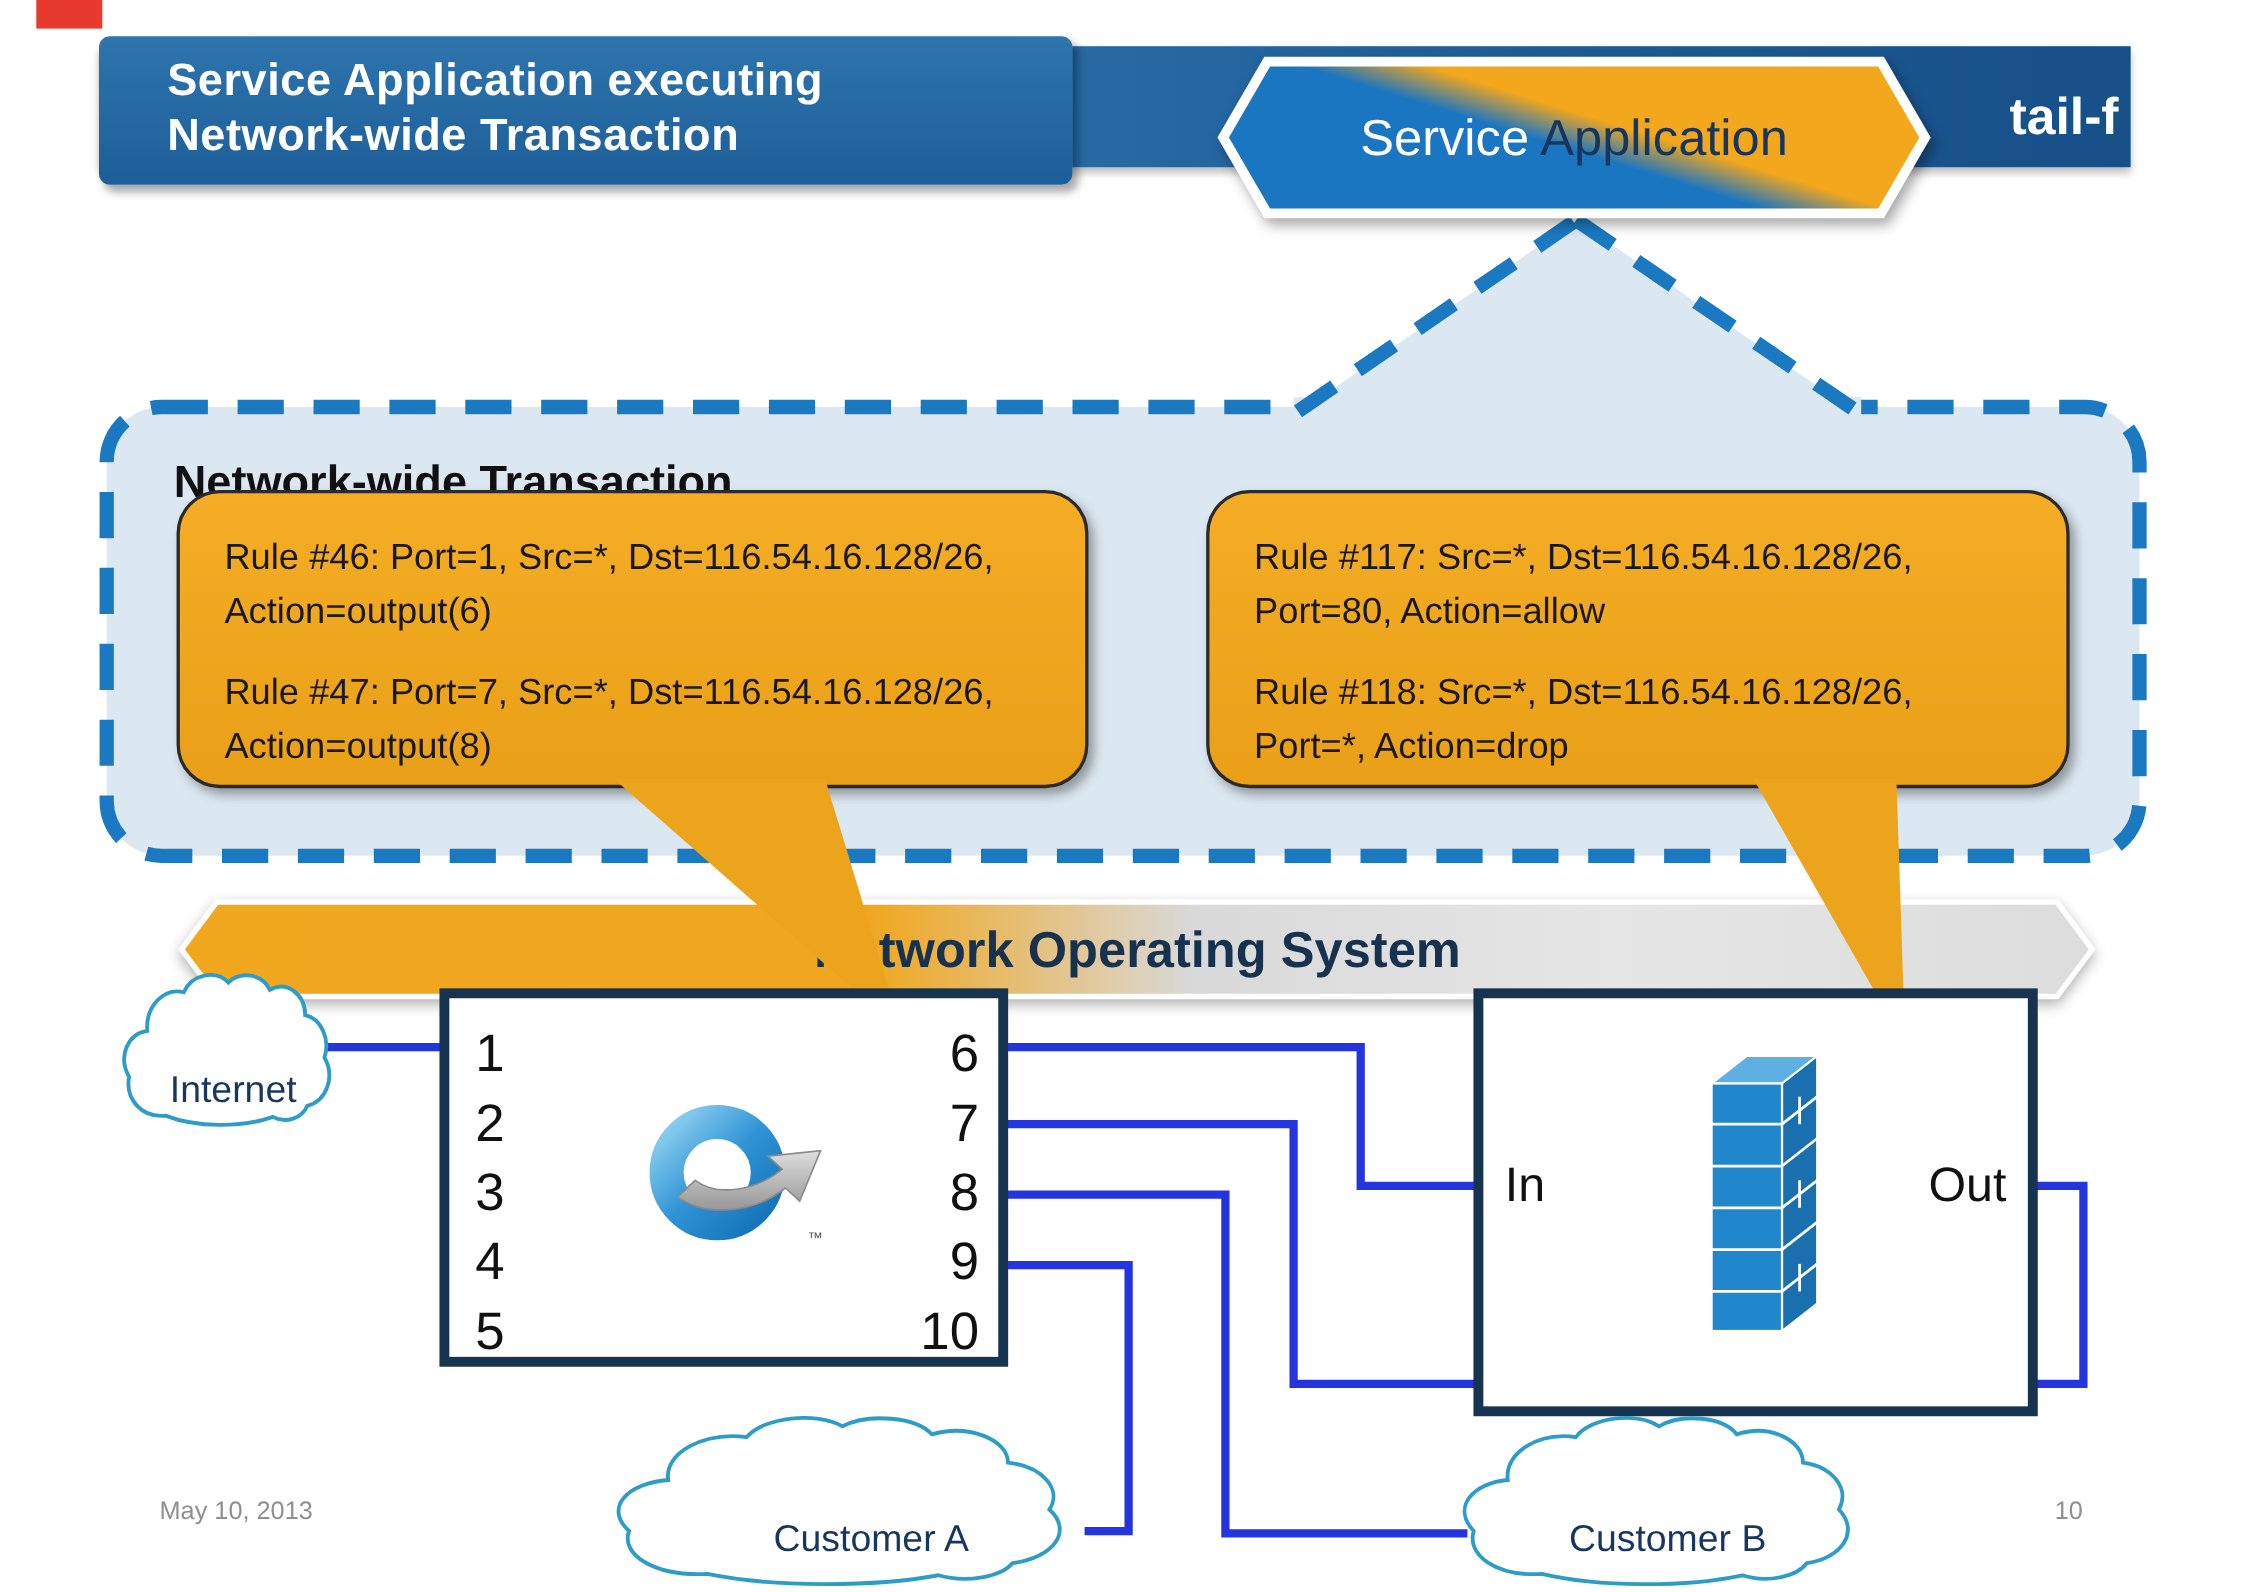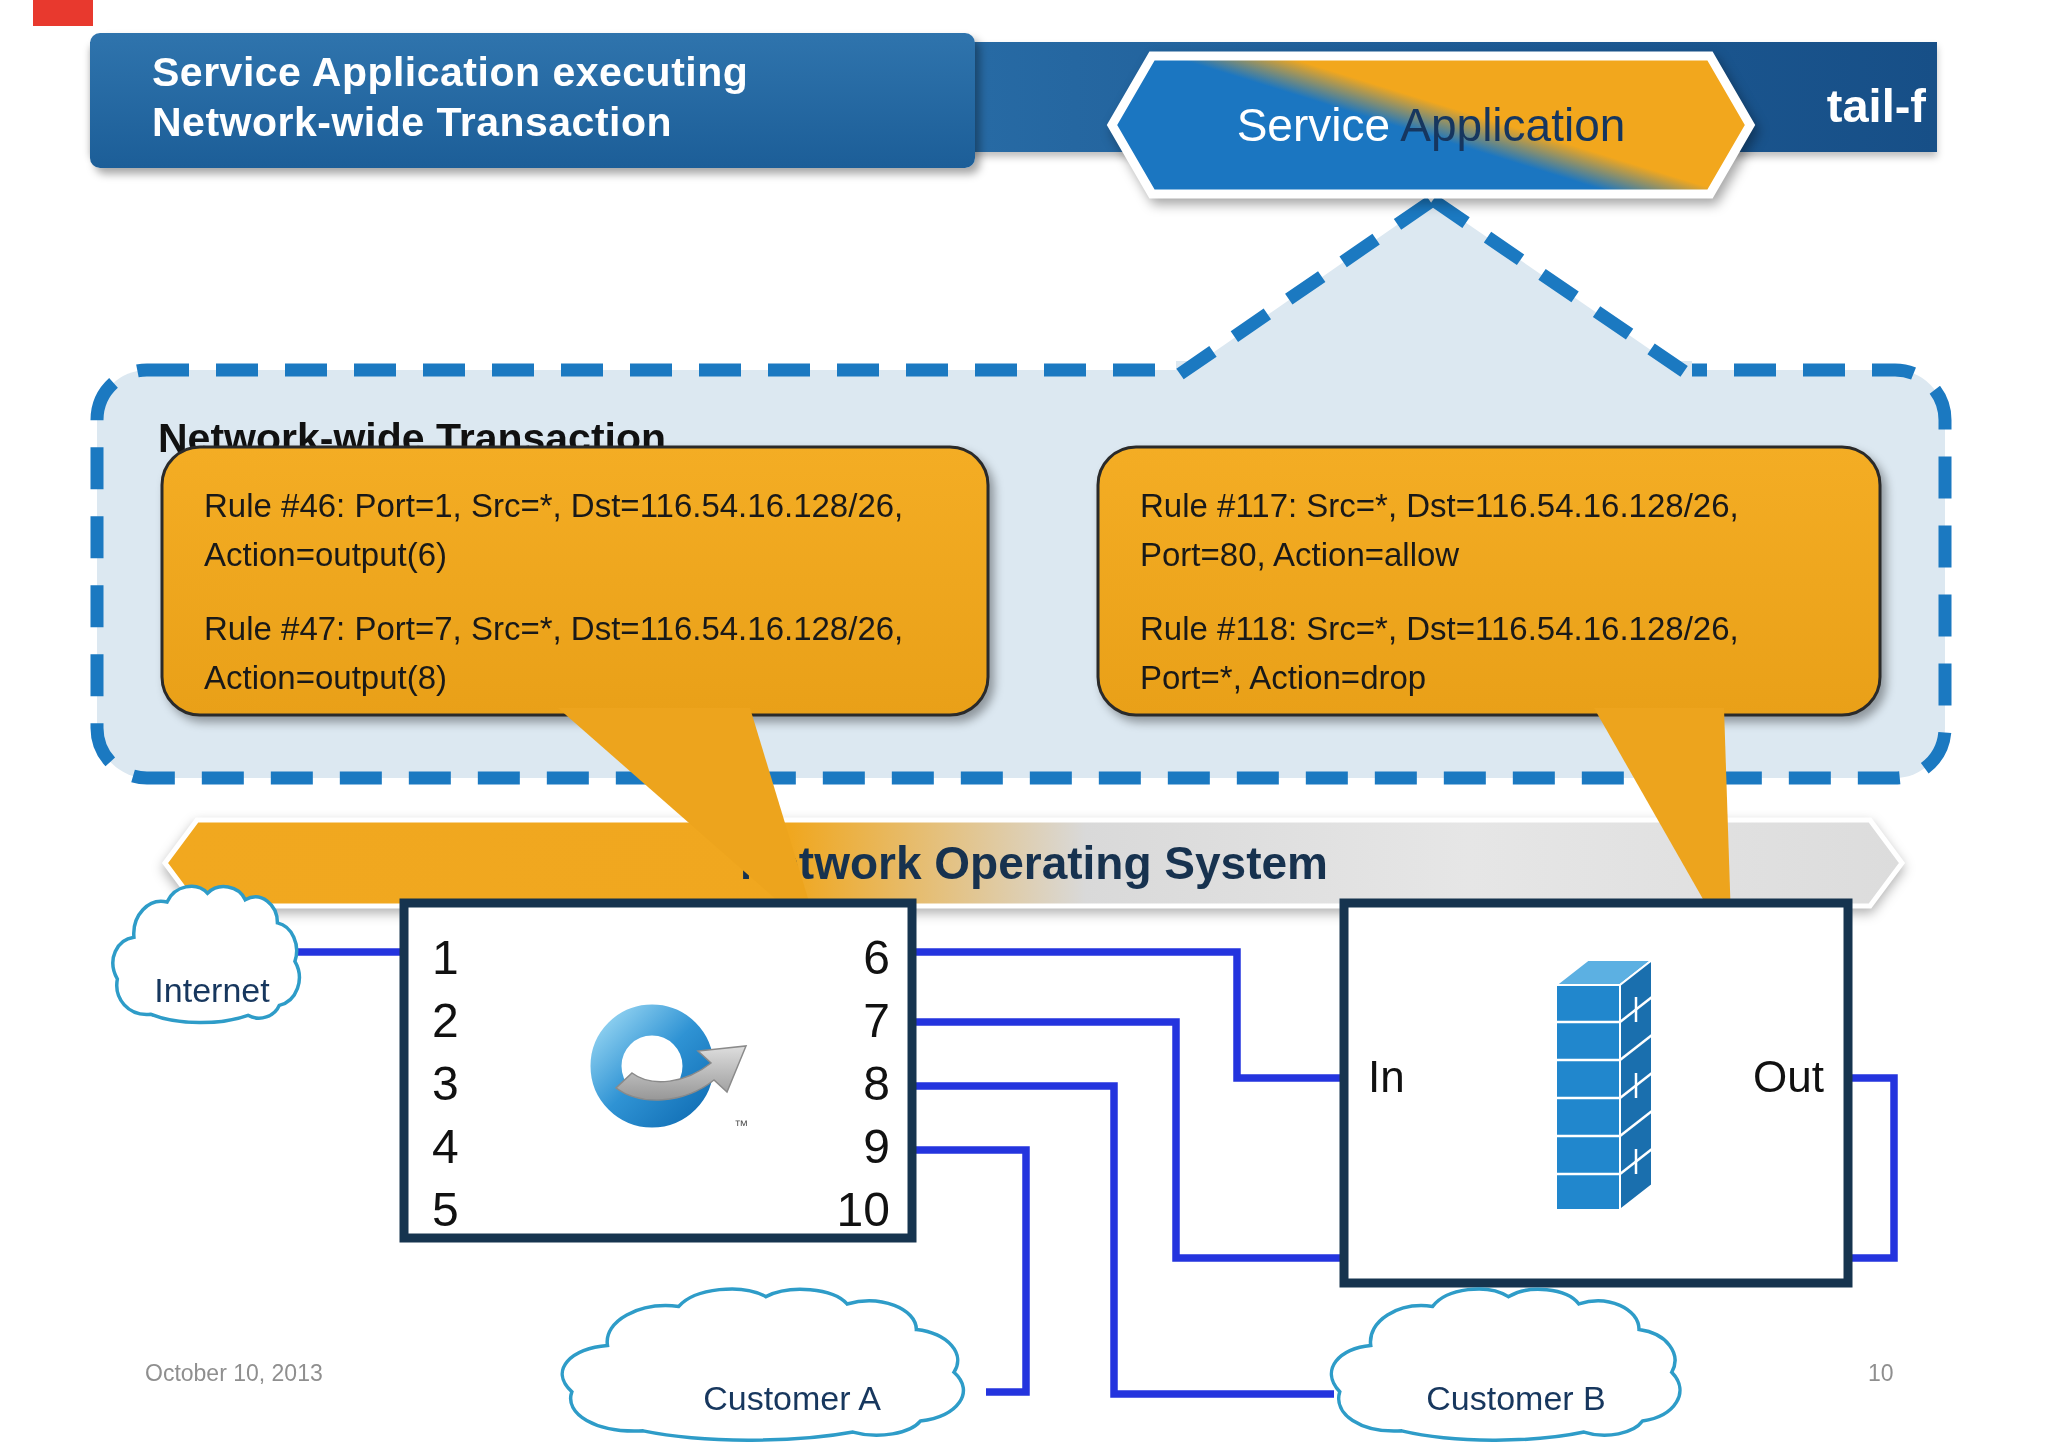--- a/index.html
+++ b/index.html
@@ -169,15 +169,15 @@
     <g>
       <use href="#cloudShape" x="0" y="0" width="220" height="132" transform="translate(110,880) scale(0.92,1.10)"></use>
       <text x="212" y="1002" font-size="34" fill="#17375e" text-anchor="middle">Internet</text>
       <use href="#cloudShape" x="0" y="0" width="220" height="132" transform="translate(556,1282) scale(1.98,1.22)"></use>
       <text x="792" y="1410" font-size="34" fill="#17375e" text-anchor="middle">Customer A</text>
       <use href="#cloudShape" x="0" y="0" width="220" height="132" transform="translate(1326,1282) scale(1.72,1.22)"></use>
       <text x="1516" y="1410" font-size="34" fill="#17375e" text-anchor="middle">Customer B</text>
     </g>
   </svg>
 
-  <div class="footer-date">October 10, 2013</div>
+  <div class="footer-date">May 10, 2013</div>
   <div class="footer-page">10</div>
 </div>
 
 </body></html>

